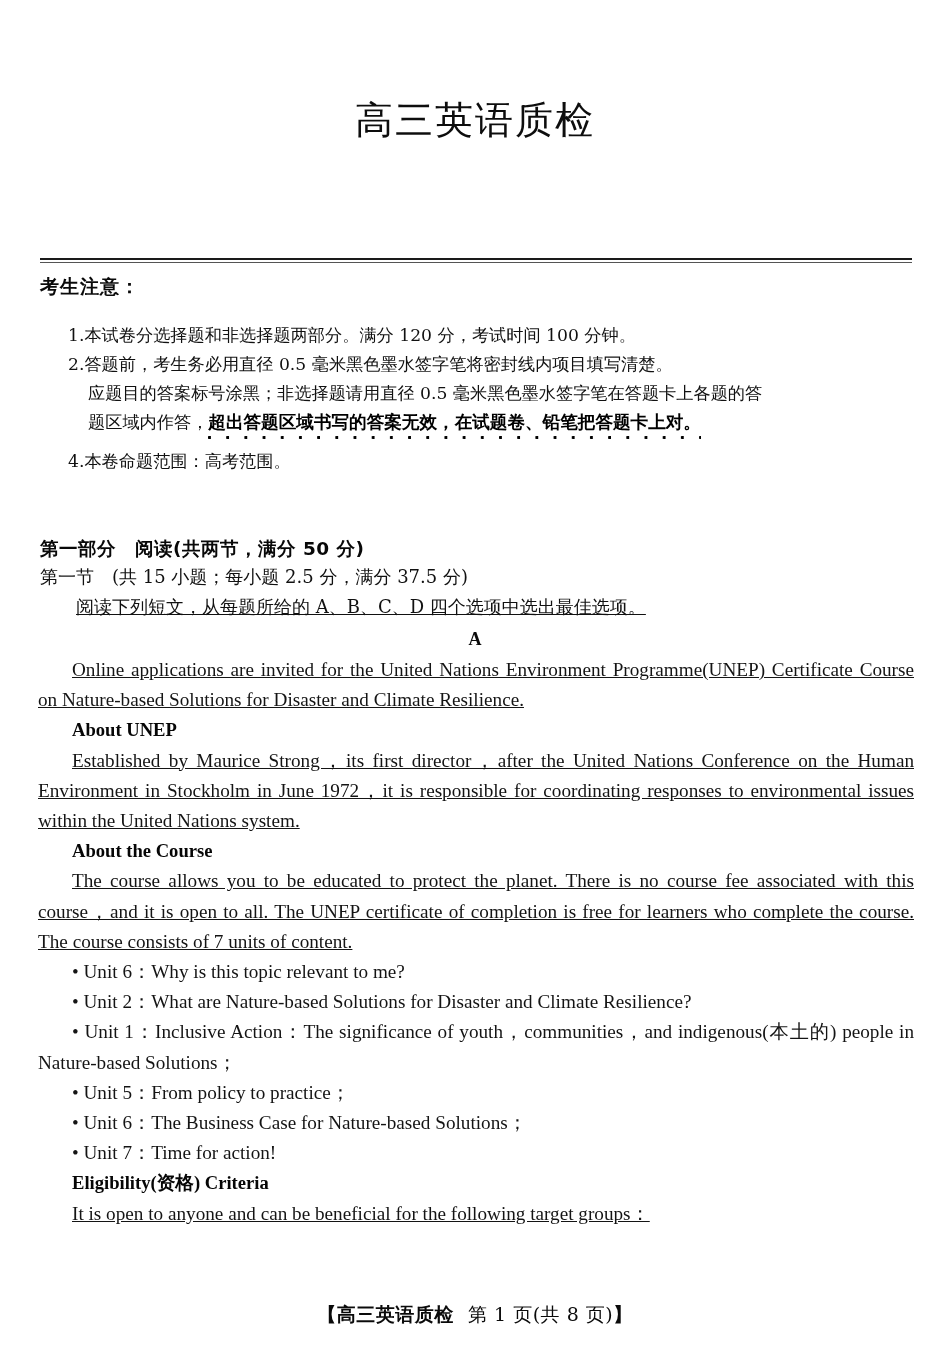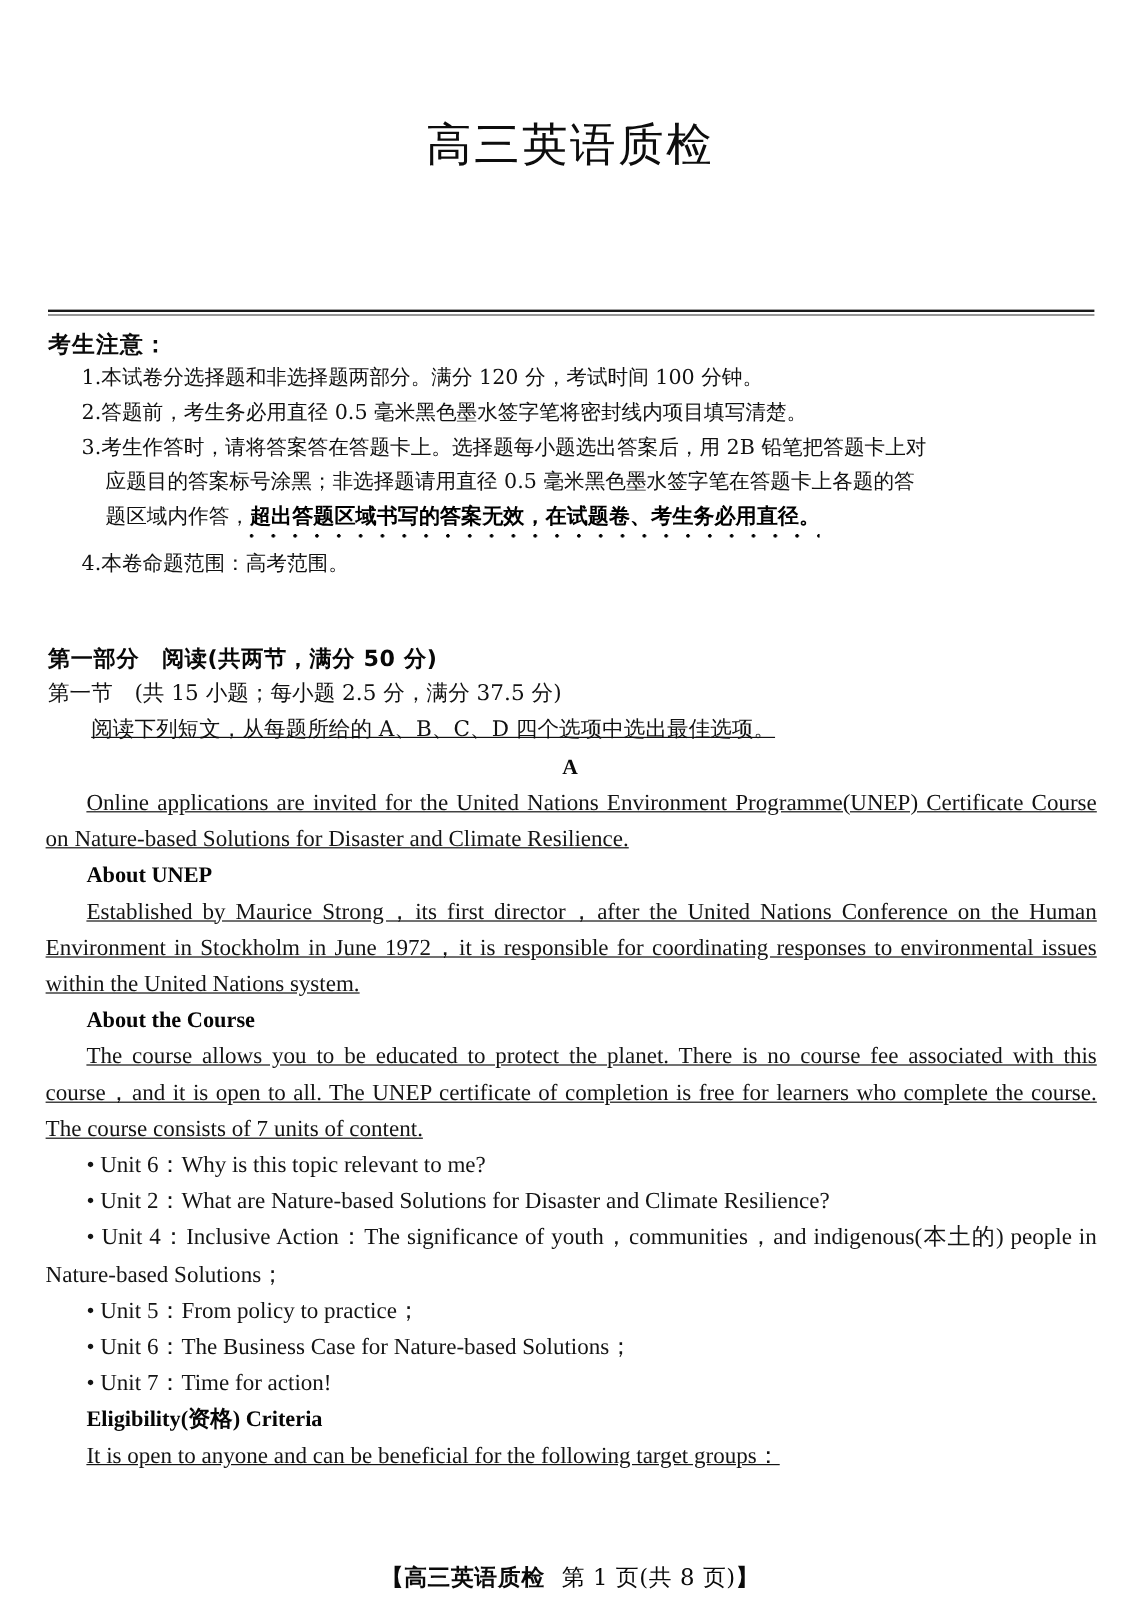--- a/index.html
+++ b/index.html
@@ -67,21 +67,21 @@
     position: absolute;
     top: 274px;
     left: 40px;
     width: 876px;
   }
   .notice-head {
     font-family: Liberation Sans, sans-serif;
     font-weight: bold;
     font-size: 19px;
     letter-spacing: 1px;
-    margin-bottom: 1px;
+    margin-bottom: 21px;
     color: #0a0a0a;
   }
   .notice-item {
     font-family: "DejaVu Serif", "Liberation Serif", serif;
     font-size: 17.2px;
     line-height: 29px;
     padding-left: 28px;
     text-indent: 0;
     white-space: nowrap;
     color: #111111;
@@ -226,24 +226,23 @@
   </div>
 
   <div class="notice">
     <div class="notice-head">考生注意：</div>
 
     <div class="notice-item">1.本试卷分选择题和非选择题两部分。满分 120 分，考试时间 100 分钟。</div>
 
     <div class="notice-item">2.答题前，考生务必用直径 0.5 毫米黑色墨水签字笔将密封线内项目填写清楚。</div>
 
     <div class="notice-item wrap">
-      <span>3.考生作答时，请将答案答在答题卡上。选择题每小题选出答案后，用 2B 铅笔把答题卡上对</span>
       <span class="cont">应题目的答案标号涂黑；非选择题请用直径 0.5 毫米黑色墨水签字笔在答题卡上各题的答</span>
       <span class="cont">
-        <span>题区域内作答，</span><span class="emph">超出答题区域书写的答案无效，在试题卷、考生务必用直径。</span>
+        <span>题区域内作答，</span><span class="emph">超出答题区域书写的答案无效，在试题卷、铅笔把答题卡上对。</span>
       </span>
     </div>
 
     <div class="notice-item" style="margin-top:10px;">4.本卷命题范围：高考范围。</div>
   </div>
 
   <div class="part-head" style="top:536px;">第一部分　阅读(共两节，满分 50 分)</div>
 
   <div class="section-head" style="top:565px;">第一节　(共 15 小题；每小题 2.5 分，满分 37.5 分)</div>
 
@@ -258,21 +257,21 @@
     <p class="subhead">About UNEP</p>
 
     <p class="ptext indent">Established by Maurice Strong，its first director，after the United Nations Conference on the Human Environment in Stockholm in June 1972，it is responsible for coordinating responses to environmental issues within the United Nations system.</p>
 
     <p class="subhead">About the Course</p>
 
     <p class="ptext indent">The course allows you to be educated to protect the planet. There is no course fee associated with this course，and it is open to all. The UNEP certificate of completion is free for learners who complete the course. The course consists of 7 units of content.</p>
 
     <p class="unit-line">• Unit 6：Why is this topic relevant to me?</p>
     <p class="unit-line">• Unit 2：What are Nature-based Solutions for Disaster and Climate Resilience?</p>
-    <p class="unit-line">• Unit 4：Inclusive Action：The significance of youth，communities，and indigenous(本土的) people in Nature-based Solutions；</p>
+    <p class="unit-line">• Unit 1：Inclusive Action：The significance of youth，communities，and indigenous(本土的) people in Nature-based Solutions；</p>
     <p class="unit-line">• Unit 5：From policy to practice；</p>
     <p class="unit-line">• Unit 6：The Business Case for Nature-based Solutions；</p>
     <p class="unit-line">• Unit 7：Time for action!</p>
 
     <p class="subhead" style="padding-left:34px;">Eligibility(资格) Criteria</p>
 
     <p class="ptext indent">It is open to anyone and can be beneficial for the following target groups：</p>
   </div>
 
   <div class="footer">

